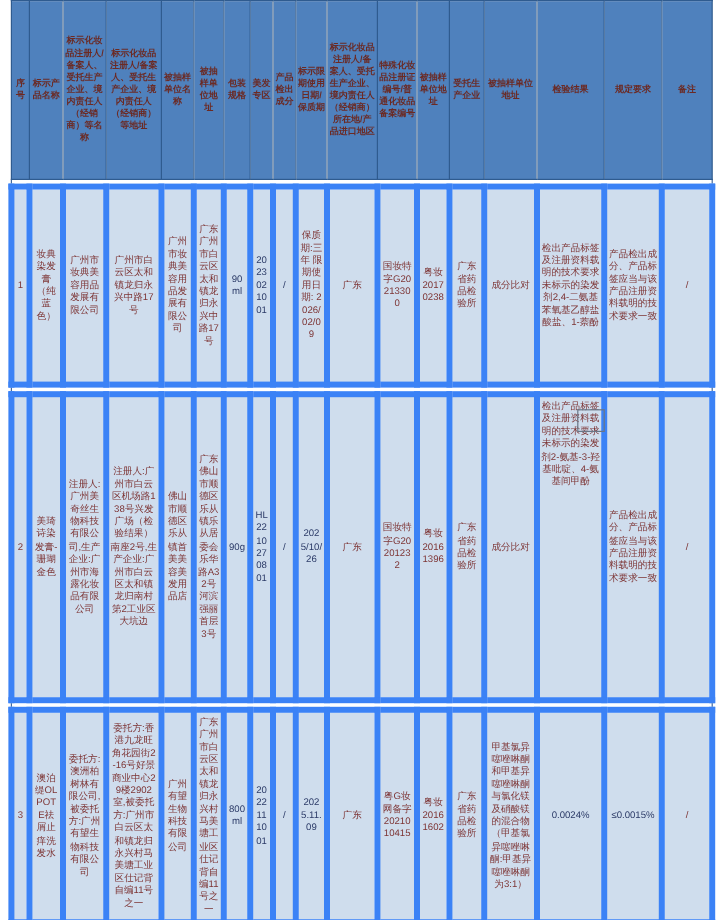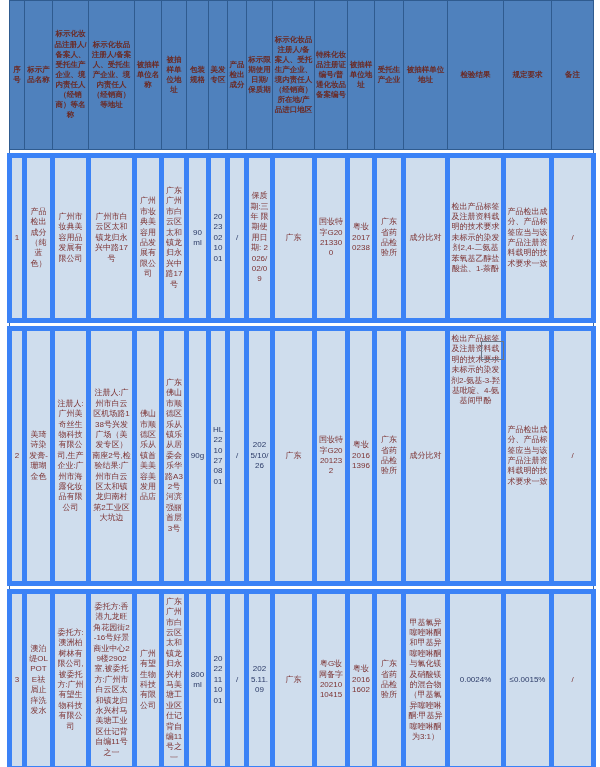--- a/index.html
+++ b/index.html
@@ -87,21 +87,21 @@
       <th>规定要求</th>
       <th>备注</th>
     </tr>
 
     <tr class="gap">
           <td colspan="18"></td>
         </tr>
 
     <tr class="r1">
       <td>1</td>
-      <td>产品检出成分（纯蓝色）</td>
+      <td>妆典染发膏（纯蓝色）</td>
       <td>广州市妆典美容用品发展有限公司</td>
       <td>广州市白云区太和镇龙归永兴中路17号</td>
       <td>广州市妆典美容用品发展有限公司</td>
       <td>广东广州市白云区太和镇龙归永兴中路17号</td>
       <td class="num">90 ml</td>
       <td class="num">2023021001</td>
       <td class="num">/</td>
       <td>保质期:三年 限期使用日期: 2026/02/09</td>
       <td>广东</td>
       <td>国妆特字G20213300</td>
@@ -114,21 +114,21 @@
     </tr>
 
     <tr class="gap">
           <td colspan="18"></td>
         </tr>
 
     <tr class="r2">
       <td>2</td>
       <td>美琦诗染发膏-珊瑚金色</td>
       <td>注册人:广州美奇丝生物科技有限公司,生产企业:广州市海露化妆品有限公司</td>
-      <td>注册人:广州市白云区机场路138号兴发广场（美发专区）南座2号,检验结果:广州市白云区太和镇龙归南村第2工业区大坑边</td>
+      <td>注册人:广州市白云区机场路138号兴发广场（检验结果）南座2号,生产企业:广州市白云区太和镇龙归南村第2工业区大坑边</td>
       <td>佛山市顺德区乐从镇首美美容美发用品店</td>
       <td>广东佛山市顺德区乐从镇乐从居委会乐华路A32号河滨强丽首层3号</td>
       <td class="num">90g</td>
       <td class="num">HL2210270801</td>
       <td class="num">/</td>
       <td class="num">2025/10/26</td>
       <td>广东</td>
       <td>国妆特字G20201232</td>
       <td>粤妆20161396</td>
       <td>广东省药品检验所</td>

